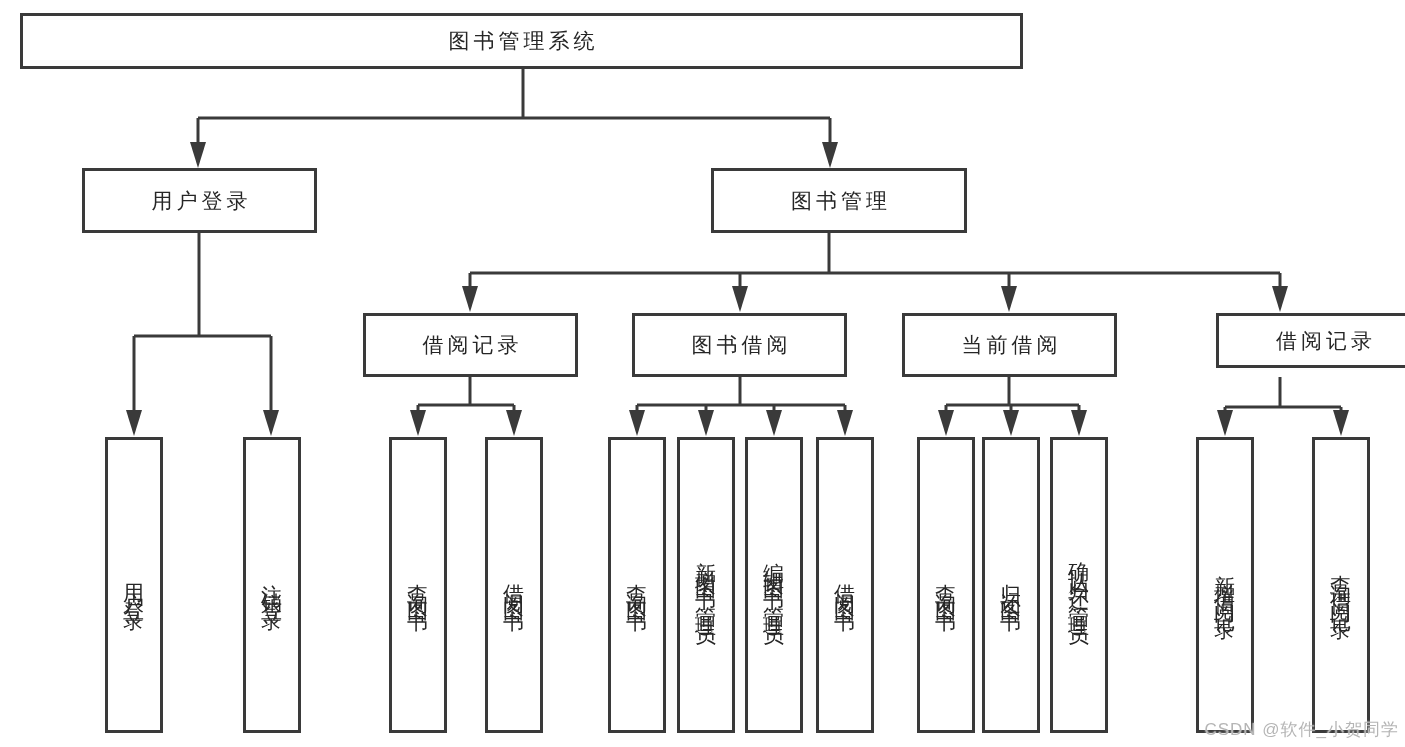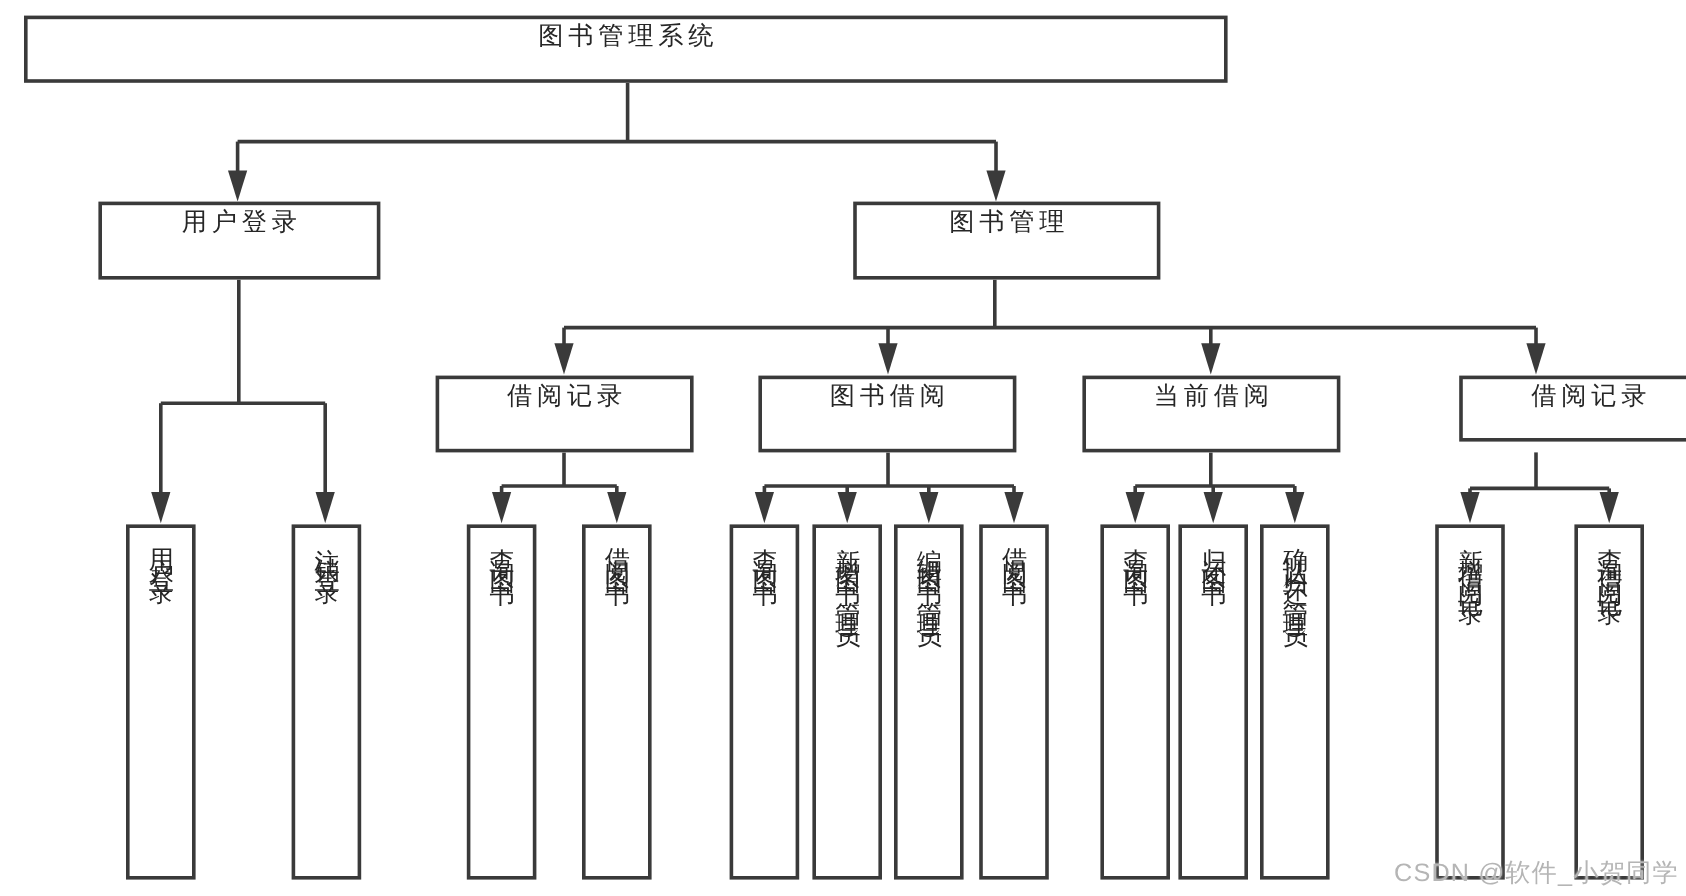--- a/index.html
+++ b/index.html
@@ -4,32 +4,32 @@
 <style>
   html,body{margin:0;padding:0;background:#ffffff;}
   .canvas{
     position:relative;width:1405px;height:747px;background:#ffffff;
     font-family:"Liberation Sans","DejaVu Sans",sans-serif;
     overflow:hidden;color:#262626;
   }
   .wires{position:absolute;left:0;top:0;}
   .box{
     position:absolute;background:#ffffff;border:3px solid #3a3a3a;
-    box-sizing:border-box;display:flex;justify-content:center;
+    box-sizing:border-box;display:flex;align-items:center;justify-content:center;
     z-index:2;
   }
   .hlabel{font-size:21px;letter-spacing:4px;white-space:nowrap;padding-left:4px;}
   .leaf{top:437px;width:58px;height:296px;}
   .vlabel{
     writing-mode:vertical-rl;text-orientation:mixed;
     font-size:21px;letter-spacing:9px;line-height:1;white-space:nowrap;
   }
   .watermark{
     position:absolute;right:6px;bottom:6px;z-index:5;
-    font-size:21px;letter-spacing:1px;color:#b5b5b5;
+    font-size:17px;letter-spacing:1px;color:#b5b5b5;
     text-shadow:0 0 2px #ffffff;white-space:nowrap;
   }
 </style>
 </head>
 <body>
 
 <div class="canvas">
 
   <svg class="wires" width="1405" height="747" viewBox="0 0 1405 747" aria-hidden="true">
     <g stroke="#3a3a3a" stroke-width="3" fill="none">

